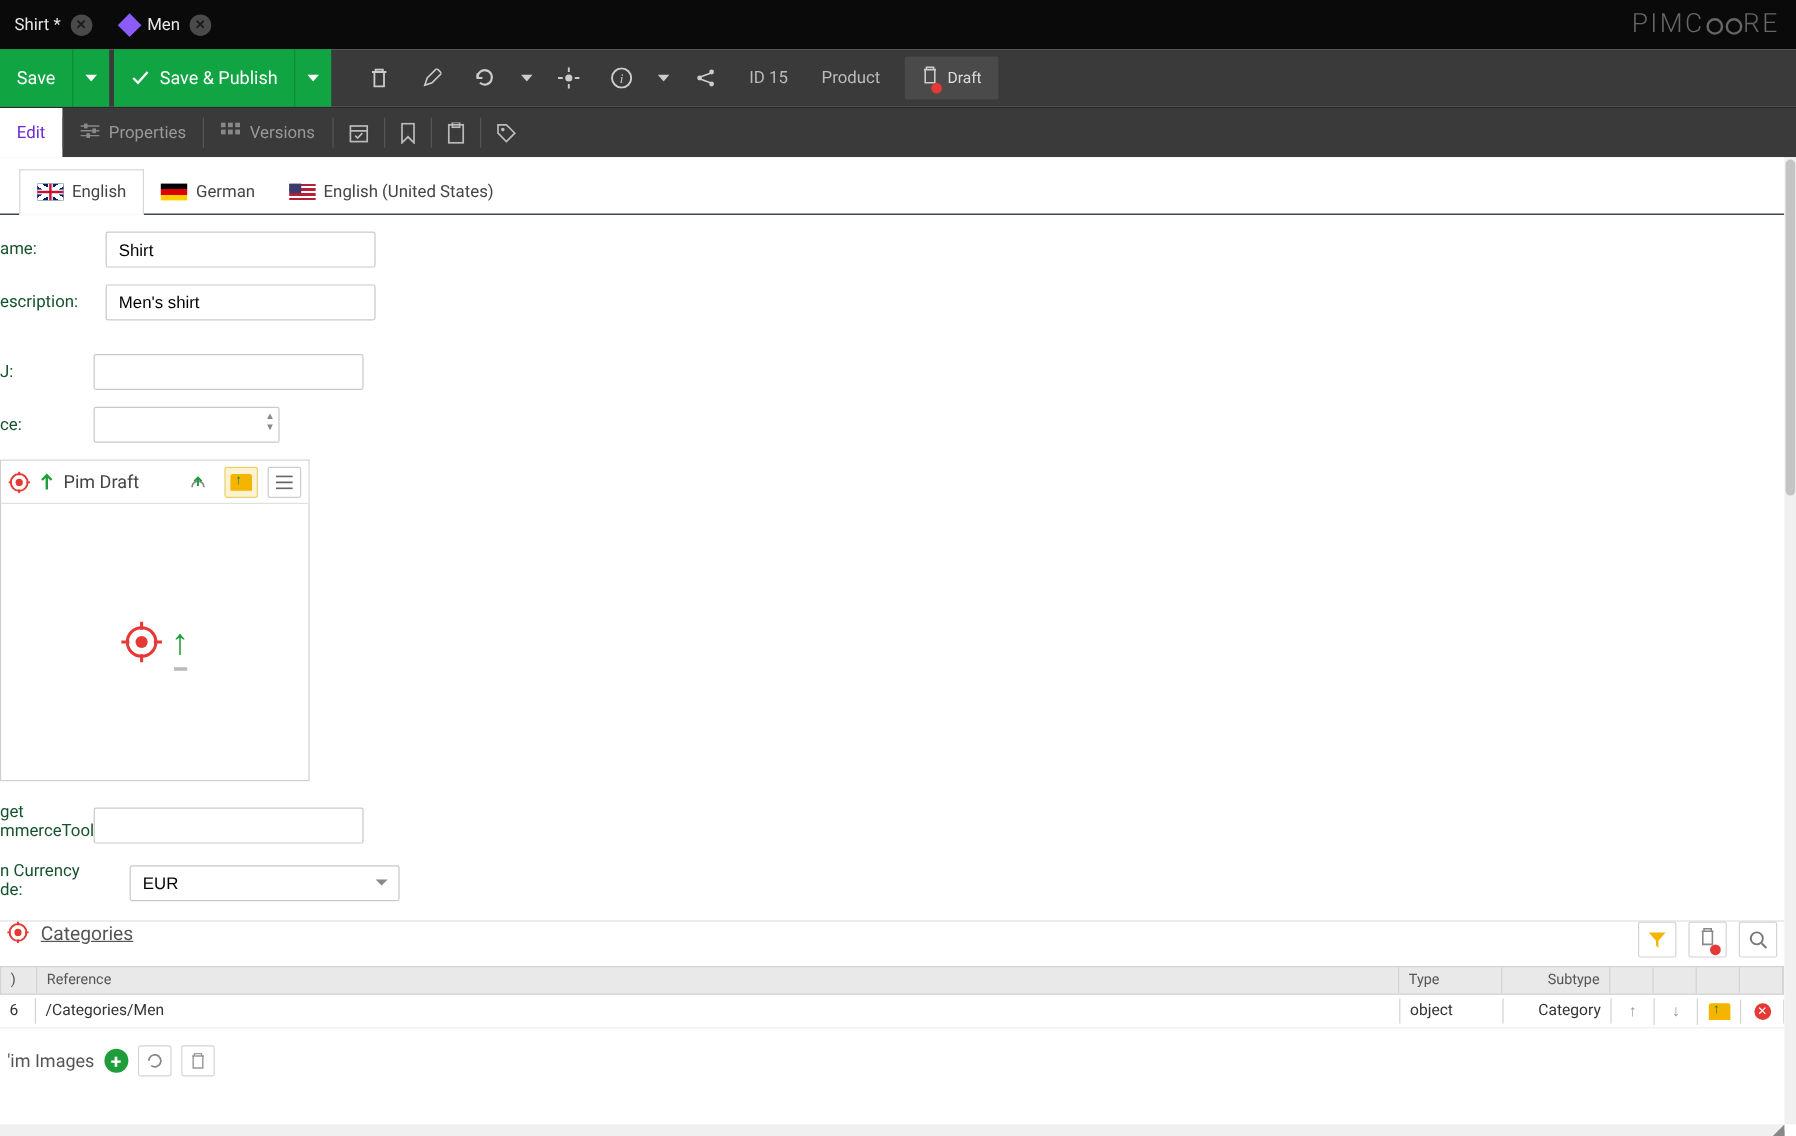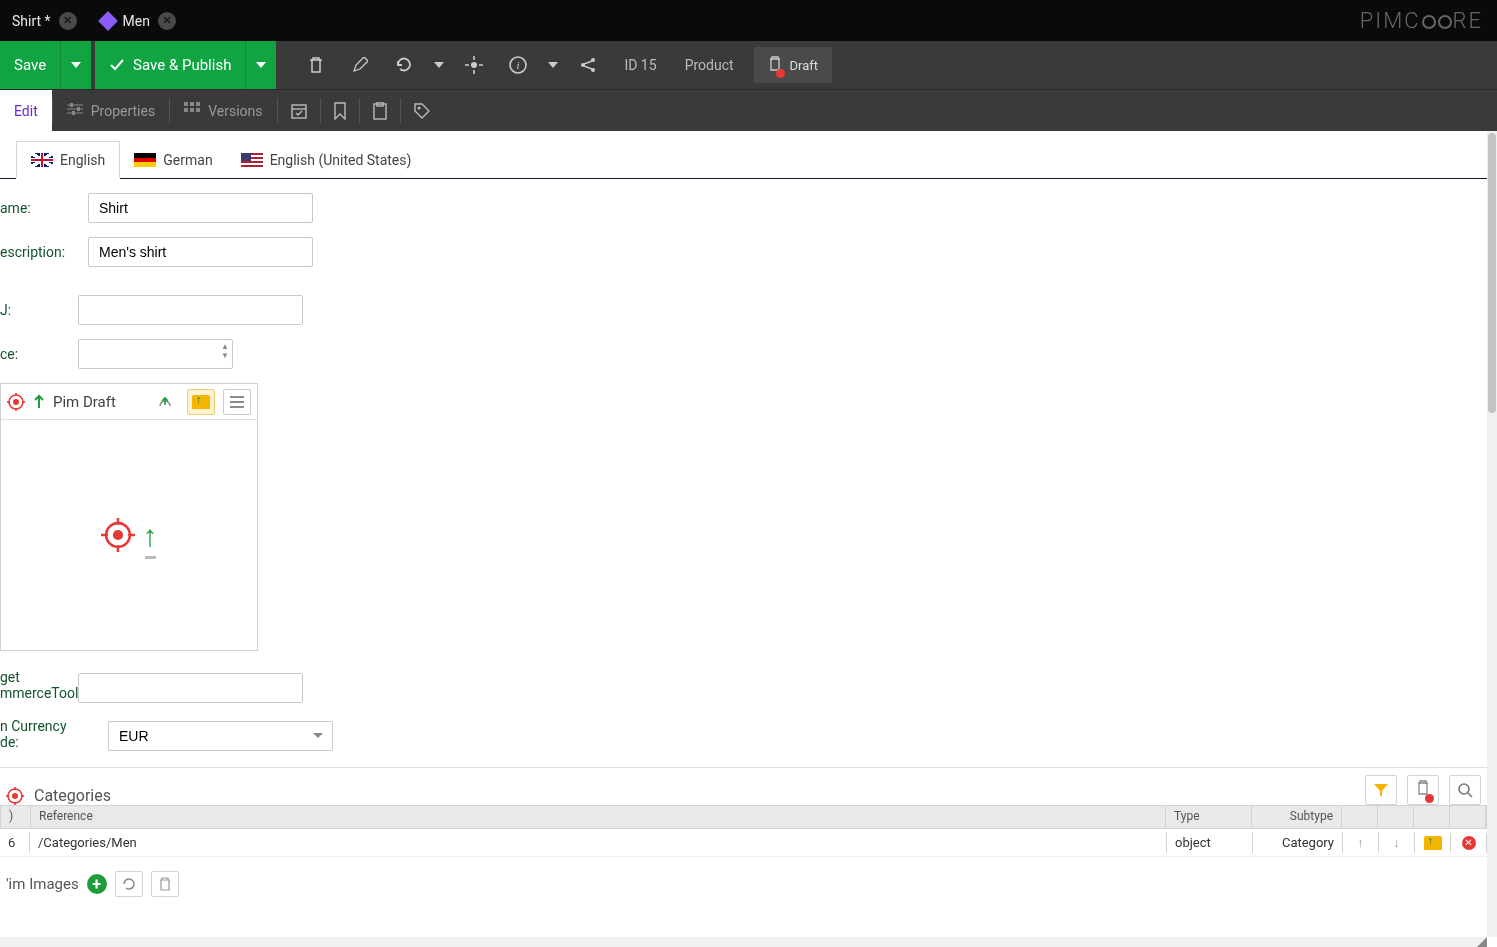--- a/index.html
+++ b/index.html
@@ -75,21 +75,21 @@
 .imgbox-head .ibtn { width: 28px; height: 26px; display: flex; align-items: center; justify-content: center; border-radius: 2px; cursor:pointer; }
 .folder-up { width: 18px; height: 14px; background: #f4b400; border-radius: 2px 2px 0 0; position: relative; }
 .folder-up::after { content: "↑"; position: absolute; left: 4px; top: -2px; font-size: 11px; color: #0a7d2a; font-weight: bold; }
 .imgbox-body { height: 230px; display: flex; align-items: center; justify-content: center; gap: 8px; }
 .target-lg { width: 34px; height: 34px; }
 .arrow-up-lg { font-size: 30px; color: #1f9d3a; font-weight: bold; position: relative; }
 .arrow-up-lg::after{content:""; position:absolute; left:2px; right:2px; bottom:-6px; height:3px; background:#bbb;}
 
 
 .catpanel { margin-top: 16px; }
-.catpanel-head { height: 38px; display: flex; align-items: flex-end; gap: 10px; padding: 0 6px; font-size: 16px; color: #555; border-top:1px solid #e0e0e0;}
+.catpanel-head { height: 38px; display: flex; align-items: flex-start; gap: 10px; padding: 0 6px; font-size: 16px; color: #555; border-top:1px solid #e0e0e0;text-decoration:underline;}
 .catpanel-head .title { flex: 1; }
 .catpanel-head .cbtn { width: 32px; height: 30px; border: 1px solid #d4d4d4; display: flex; align-items: center; justify-content: center; border-radius: 2px; cursor:pointer; background:#fff;}
 .funnel { color: #f4b400; }
 .cattable-head { display: flex; background: #e9e9e9; border: 1px solid #d3d3d3; height: 24px; font-size: 12px; color: #555; }
 .cattable-head > div, .catrow > div { padding: 3px 8px; border-right: 1px solid #d3d3d3; }
 .col-id { width: 30px; }
 .col-ref { flex: 1; }
 .col-type { width: 86px; }
 .col-sub { width: 90px; text-align: right; }
 .col-act { width: 36px; border-right:none; display:flex; align-items:center; justify-content:center; }

